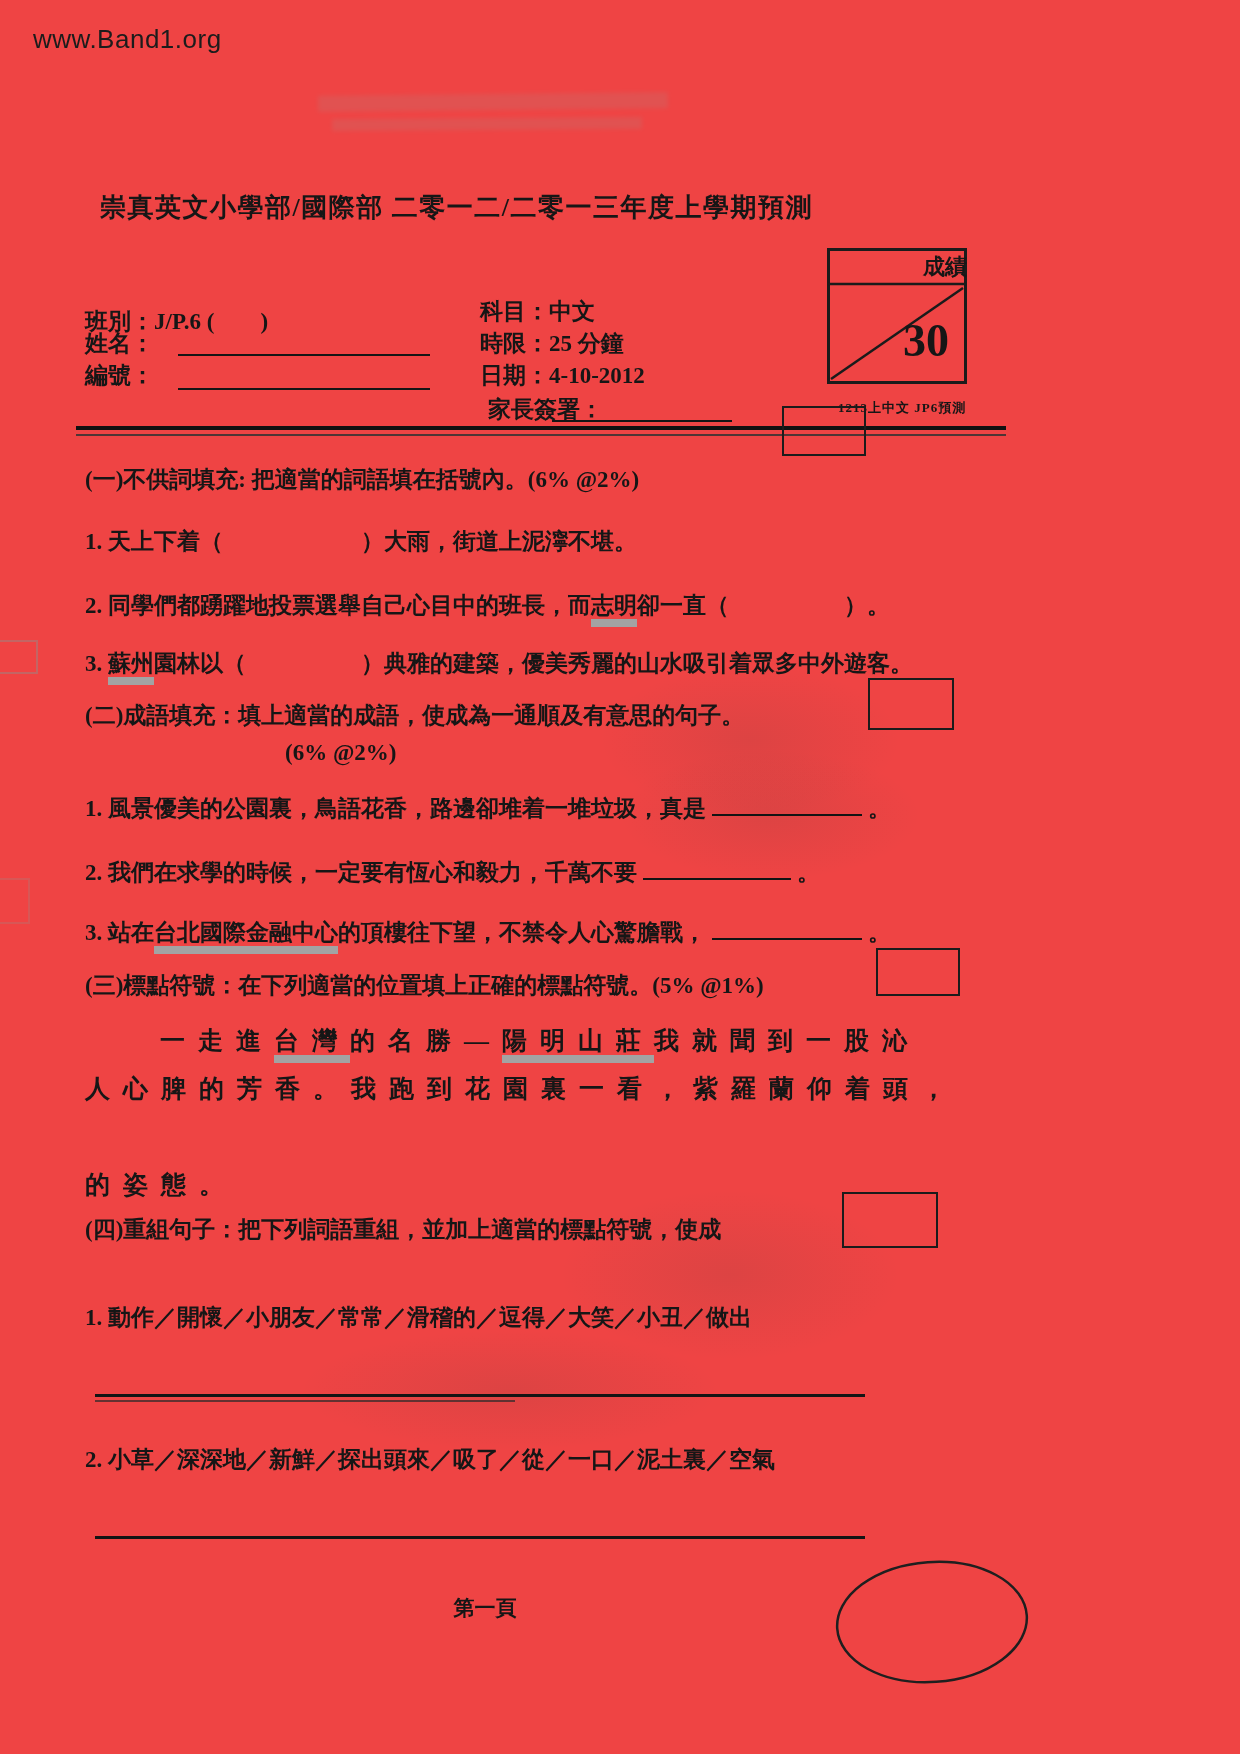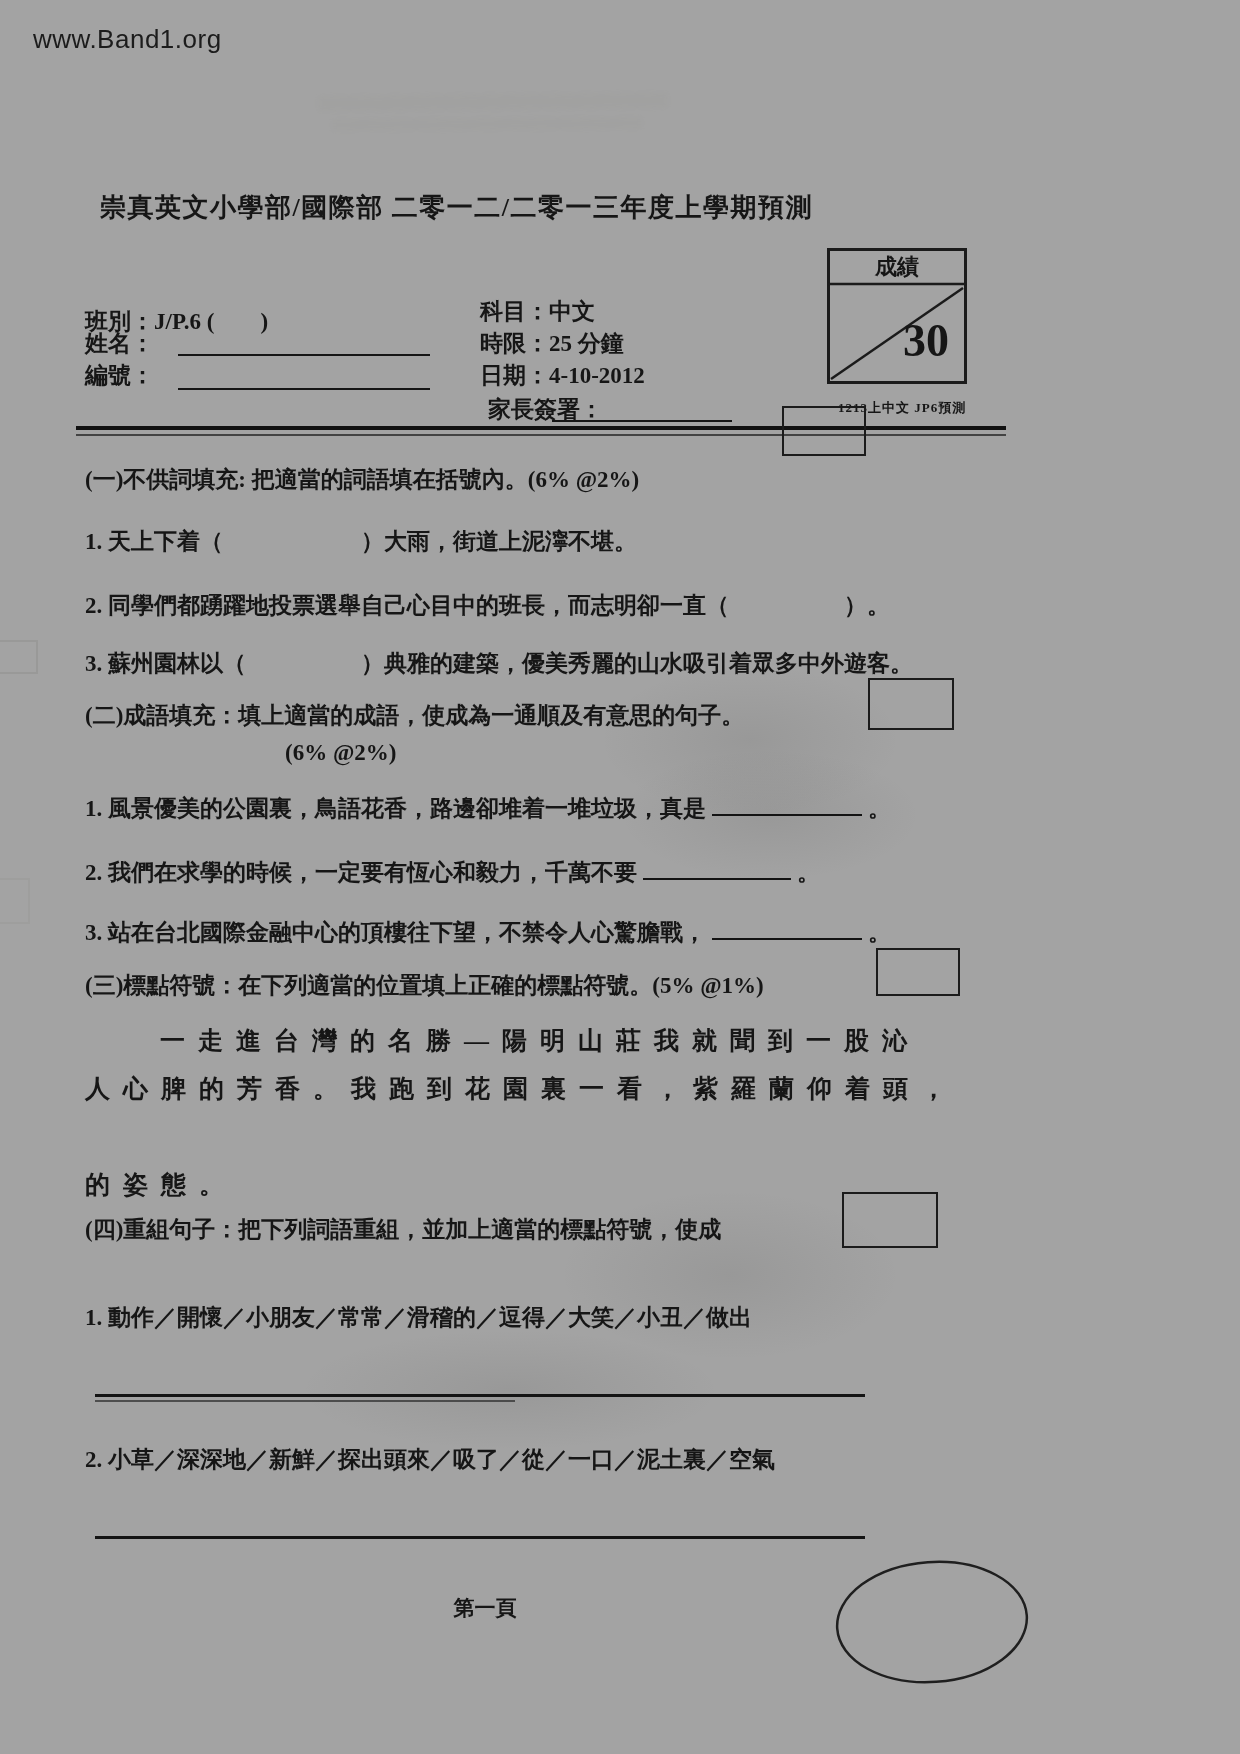--- a/index.html
+++ b/index.html
@@ -1,19 +1,19 @@
 <!DOCTYPE html>
 <html><head>
 <meta charset="utf-8">
 <style>
   html,body{margin:0;padding:0;background:#e8e8e6;}
   .page{
     position:relative;
     width:1240px;height:1754px;
-    background:#a3a3a3;
+    background:#ef4444;
     font-family:"Liberation Serif","DejaVu Serif",serif;
     color:#161616;
     overflow:hidden;
   }
   .abs{position:absolute;}
   .watermark{
     font-family:"Liberation Sans","DejaVu Sans",sans-serif;
     font-size:26px;color:#1c1c1c;letter-spacing:0.5px;
   }
   .title{
@@ -81,21 +81,21 @@
     <span>家長簽署：</span>
   </div>
   <div class="abs hline" style="left:552px;top:420px;width:180px;"></div>
 
   <div class="abs" style="left:827px;top:248px;width:140px;height:136px;">
     <svg width="140" height="136" viewBox="0 0 140 136">
       <rect x="1.5" y="1.5" width="137" height="133" fill="none" stroke="#1b1b1b" stroke-width="3"></rect>
       <line x1="1" y1="36" x2="139" y2="36" stroke="#1b1b1b" stroke-width="2.5"></line>
       <line x1="4" y1="131" x2="136" y2="40" stroke="#1b1b1b" stroke-width="2.5"></line>
     </svg>
-    <div class="abs txt" style="left:0;top:4px;width:140px;text-align:center;font-size:22px;">成績</div>
+    <div class="abs txt" style="left:0;top:4px;width:140px;text-align:right;font-size:22px;">成績</div>
     <div class="abs" style="left:76px;top:66px;font-size:46px;font-weight:600;font-family:'Liberation Serif','DejaVu Serif',serif;">30</div>
   </div>
   <div class="abs small" style="left:838px;top:399px;">1213上中文 JP6預測</div>
 
   <div class="abs" style="left:76px;top:426px;width:930px;height:4px;background:#111;"></div>
   <div class="abs" style="left:76px;top:434px;width:930px;height:2px;background:#333;opacity:.85;"></div>
 
   <div class="abs scorebox-sm" style="left:782px;top:406px;width:80px;height:46px;"></div>
   <div class="abs heading" style="left:85px;top:464px;">(一)不供詞填充: 把適當的詞語填在括號內。(6% @2%)</div>
   <div class="abs txt" style="left:85px;top:526px;">1. 天上下着（　　　　　　）大雨，街道上泥濘不堪。</div>

